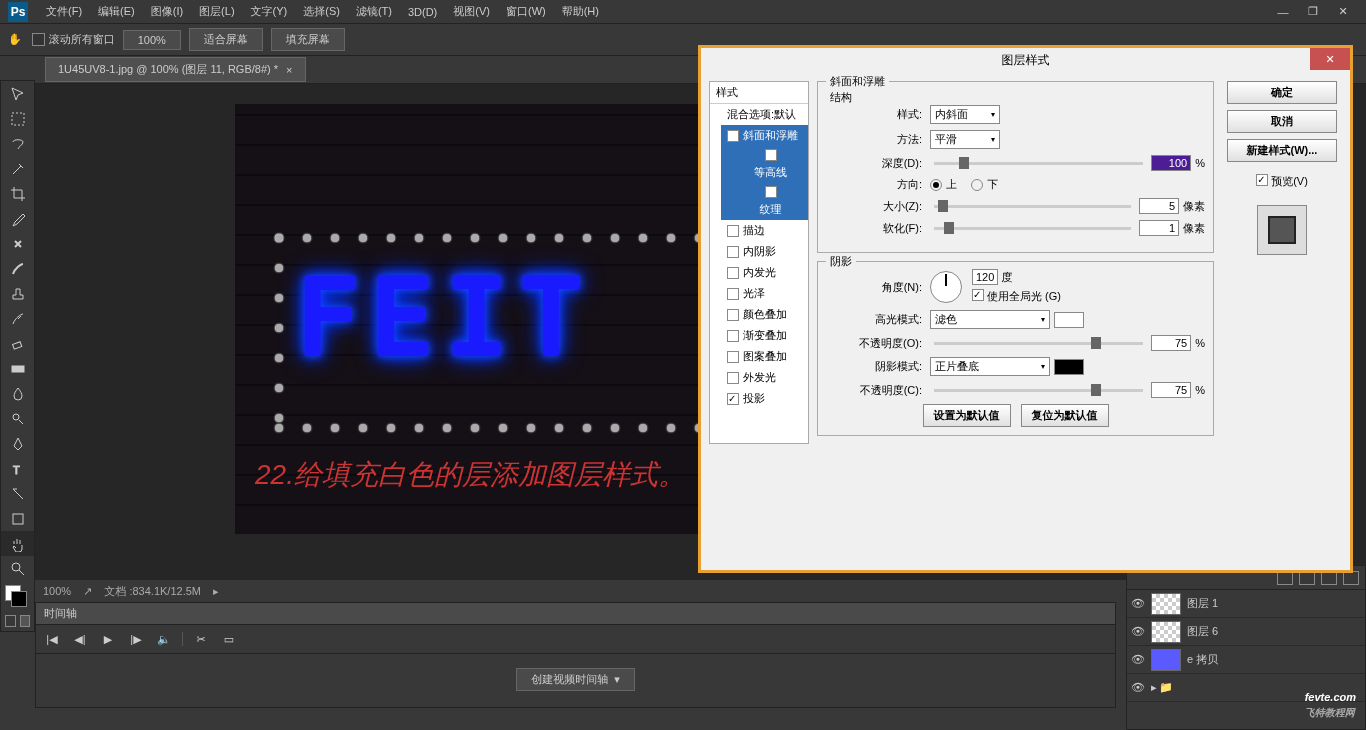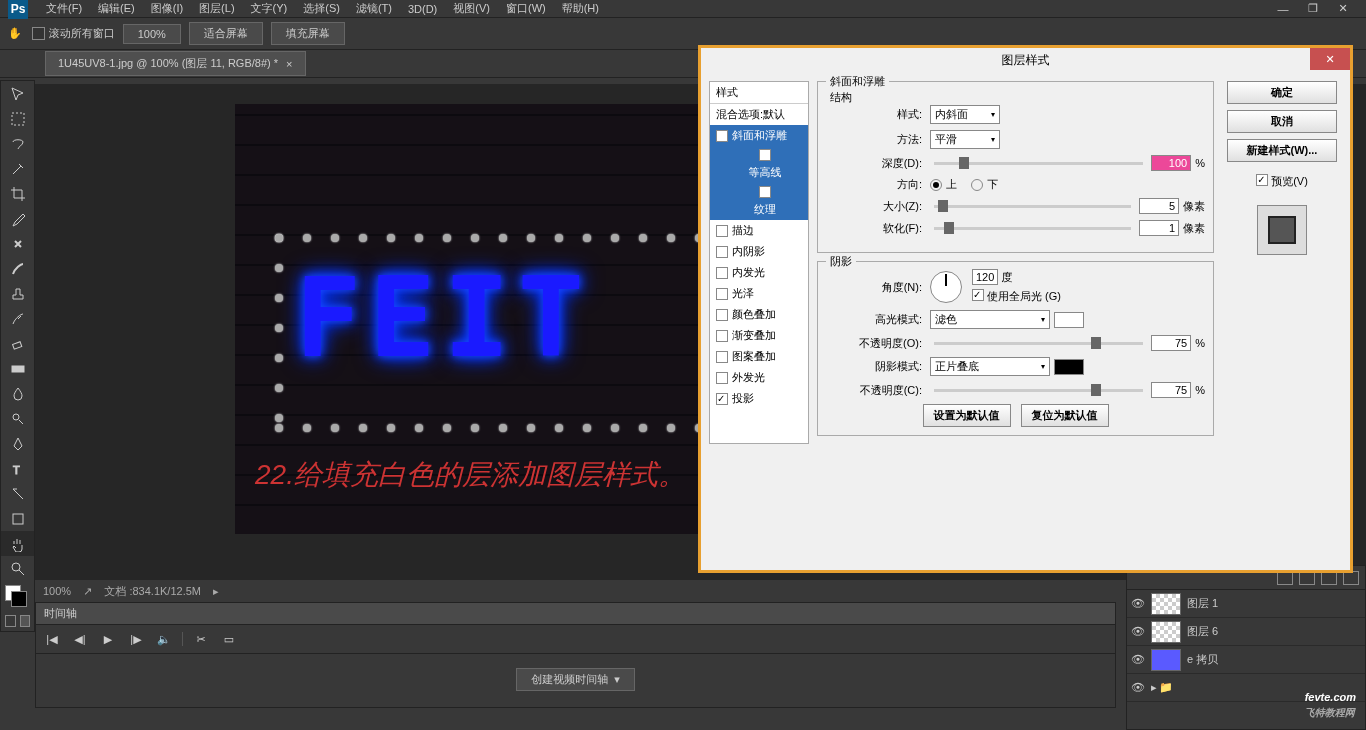--- a/index.html
+++ b/index.html
@@ -1,17 +1,17 @@
 <!DOCTYPE html>
 <html><head>
 <meta charset="utf-8">
 <style>
 *{margin:0;padding:0;box-sizing:border-box;font-family:"Microsoft YaHei",sans-serif;font-size:11px;}
 body{background:#383838;color:#ccc;width:1366px;height:730px;overflow:hidden;position:relative;}
-.menubar{background:#383838;height:18px;display:flex;align-items:center;padding:0 8px;border-bottom:1px solid #222;}
+.menubar{background:#383838;height:24px;display:flex;align-items:center;padding:0 8px;border-bottom:1px solid #222;}
 .ps-logo{width:20px;height:20px;background:#0a5a8a;color:#fff;display:flex;align-items:center;justify-content:center;font-weight:bold;font-size:12px;margin-right:10px;}
 .menu-item{padding:0 8px;cursor:pointer;}
 .window-controls{margin-left:auto;display:flex;}
 .wctrl{width:30px;height:20px;display:flex;align-items:center;justify-content:center;cursor:pointer;}
 .optbar{background:#383838;height:32px;display:flex;align-items:center;padding:0 8px;border-bottom:1px solid #222;}
 .hand-icon{margin-right:10px;}
 .checkbox{width:13px;height:13px;border:1px solid #888;background:#333;display:inline-block;vertical-align:middle;}
 .opt-btn{background:#4a4a4a;border:1px solid #666;padding:3px 14px;margin-left:8px;cursor:pointer;color:#ccc;}
 .tabbar{background:#383838;height:28px;display:flex;align-items:center;border-bottom:1px solid #222;padding-left:45px;}
 .tab{background:#4f4f4f;padding:4px 12px;border:1px solid #666;display:flex;align-items:center;gap:8px;}
@@ -43,36 +43,36 @@
 .lt-icon{width:16px;height:14px;border:1px solid #888;cursor:pointer;}
 .layer-row{display:flex;align-items:center;height:28px;border-bottom:1px solid #2a2a2a;padding:0 4px;gap:6px;}
 .eye{width:14px;cursor:pointer;}
 .thumb{width:30px;height:22px;background:repeating-conic-gradient(#ccc 0 25%,#fff 0 50%) 0 0/8px 8px;border:1px solid #666;}
 .dialog{position:absolute;left:698px;top:45px;width:655px;height:528px;background:#f0f0f0;border:3px solid #e8a030;color:#000;}
 .dialog-title{background:#f0f0f0;text-align:center;padding:4px;font-size:12px;}
 .dialog-close{position:absolute;right:0;top:0;width:40px;height:22px;background:#c75050;color:#fff;display:flex;align-items:center;justify-content:center;cursor:pointer;}
 .dialog-body{display:flex;padding:8px;gap:8px;}
 .styles-list{width:100px;border:1px solid #aaa;background:#fff;}
 .style-header{padding:3px 6px;border-bottom:1px solid #ccc;}
-.style-item{display:flex;align-items:center;padding:3px 6px;gap:4px;cursor:pointer;}
+.style-item{display:flex;align-items:center;padding:3px 6px;gap:4px;cursor:pointer;margin-left:11px;}
 .style-item.selected{background:#2f6fb8;color:#fff;}
 .style-item.sub{padding-left:18px;flex-direction:column;}
 .chk{width:12px;height:12px;border:1px solid #888;background:#fff;display:inline-block;}
 .chk.on::after{content:"✓";font-size:10px;position:relative;top:-2px;left:0;}
 .settings{flex:1;}
 .fieldset{border:1px solid #aaa;padding:8px;margin-bottom:8px;position:relative;}
 .legend{position:absolute;top:-8px;left:8px;background:#f0f0f0;padding:0 4px;}
 .frow{display:flex;align-items:center;margin-bottom:6px;gap:4px;}
 .flabel{width:100px;text-align:right;padding-right:4px;}
 .select{border:1px solid #888;padding:1px 4px;background:#fff;min-width:70px;display:flex;justify-content:space-between;align-items:center;}
 .sel-arrow{font-size:8px;}
 .slider{flex:1;height:3px;background:#ccc;position:relative;margin:0 4px;}
 .slider-thumb{position:absolute;width:10px;height:12px;background:#666;top:-5px;}
 .numinput{width:40px;border:1px solid #888;padding:1px 3px;text-align:right;background:#fff;}
-.numinput.hl{background:#ec4899;color:#fff;}
+.numinput.hl{background:#4c1d95;color:#fff;}
 .radio{width:12px;height:12px;border:1px solid #888;border-radius:50%;display:inline-flex;align-items:center;justify-content:center;}
 .radio.on::after{content:"";width:6px;height:6px;background:#000;border-radius:50%;}
 .angle-dial{width:32px;height:32px;border:1px solid #888;border-radius:50%;position:relative;background:#fff;}
 .angle-dial::after{content:"";position:absolute;width:2px;height:12px;background:#000;top:2px;left:50%;transform-origin:bottom;transform:translateX(-50%);}
 .gloss-contour{width:30px;height:26px;border:1px solid #888;background:linear-gradient(135deg,#fff 49%,#888 50%);}
 .color-swatch{width:30px;height:16px;border:1px solid #888;}
 .dialog-buttons{width:120px;display:flex;flex-direction:column;gap:6px;align-items:center;}
 .dlg-btn{width:110px;padding:3px;border:1px solid #888;background:linear-gradient(#fff,#e0e0e0);cursor:pointer;text-align:center;font-weight:bold;}
 .preview-thumb{width:50px;height:50px;border:1px solid #888;background:#ddd;margin-top:10px;display:flex;align-items:center;justify-content:center;}
 .preview-thumb div{width:28px;height:28px;background:#555;border:2px solid #222;}

